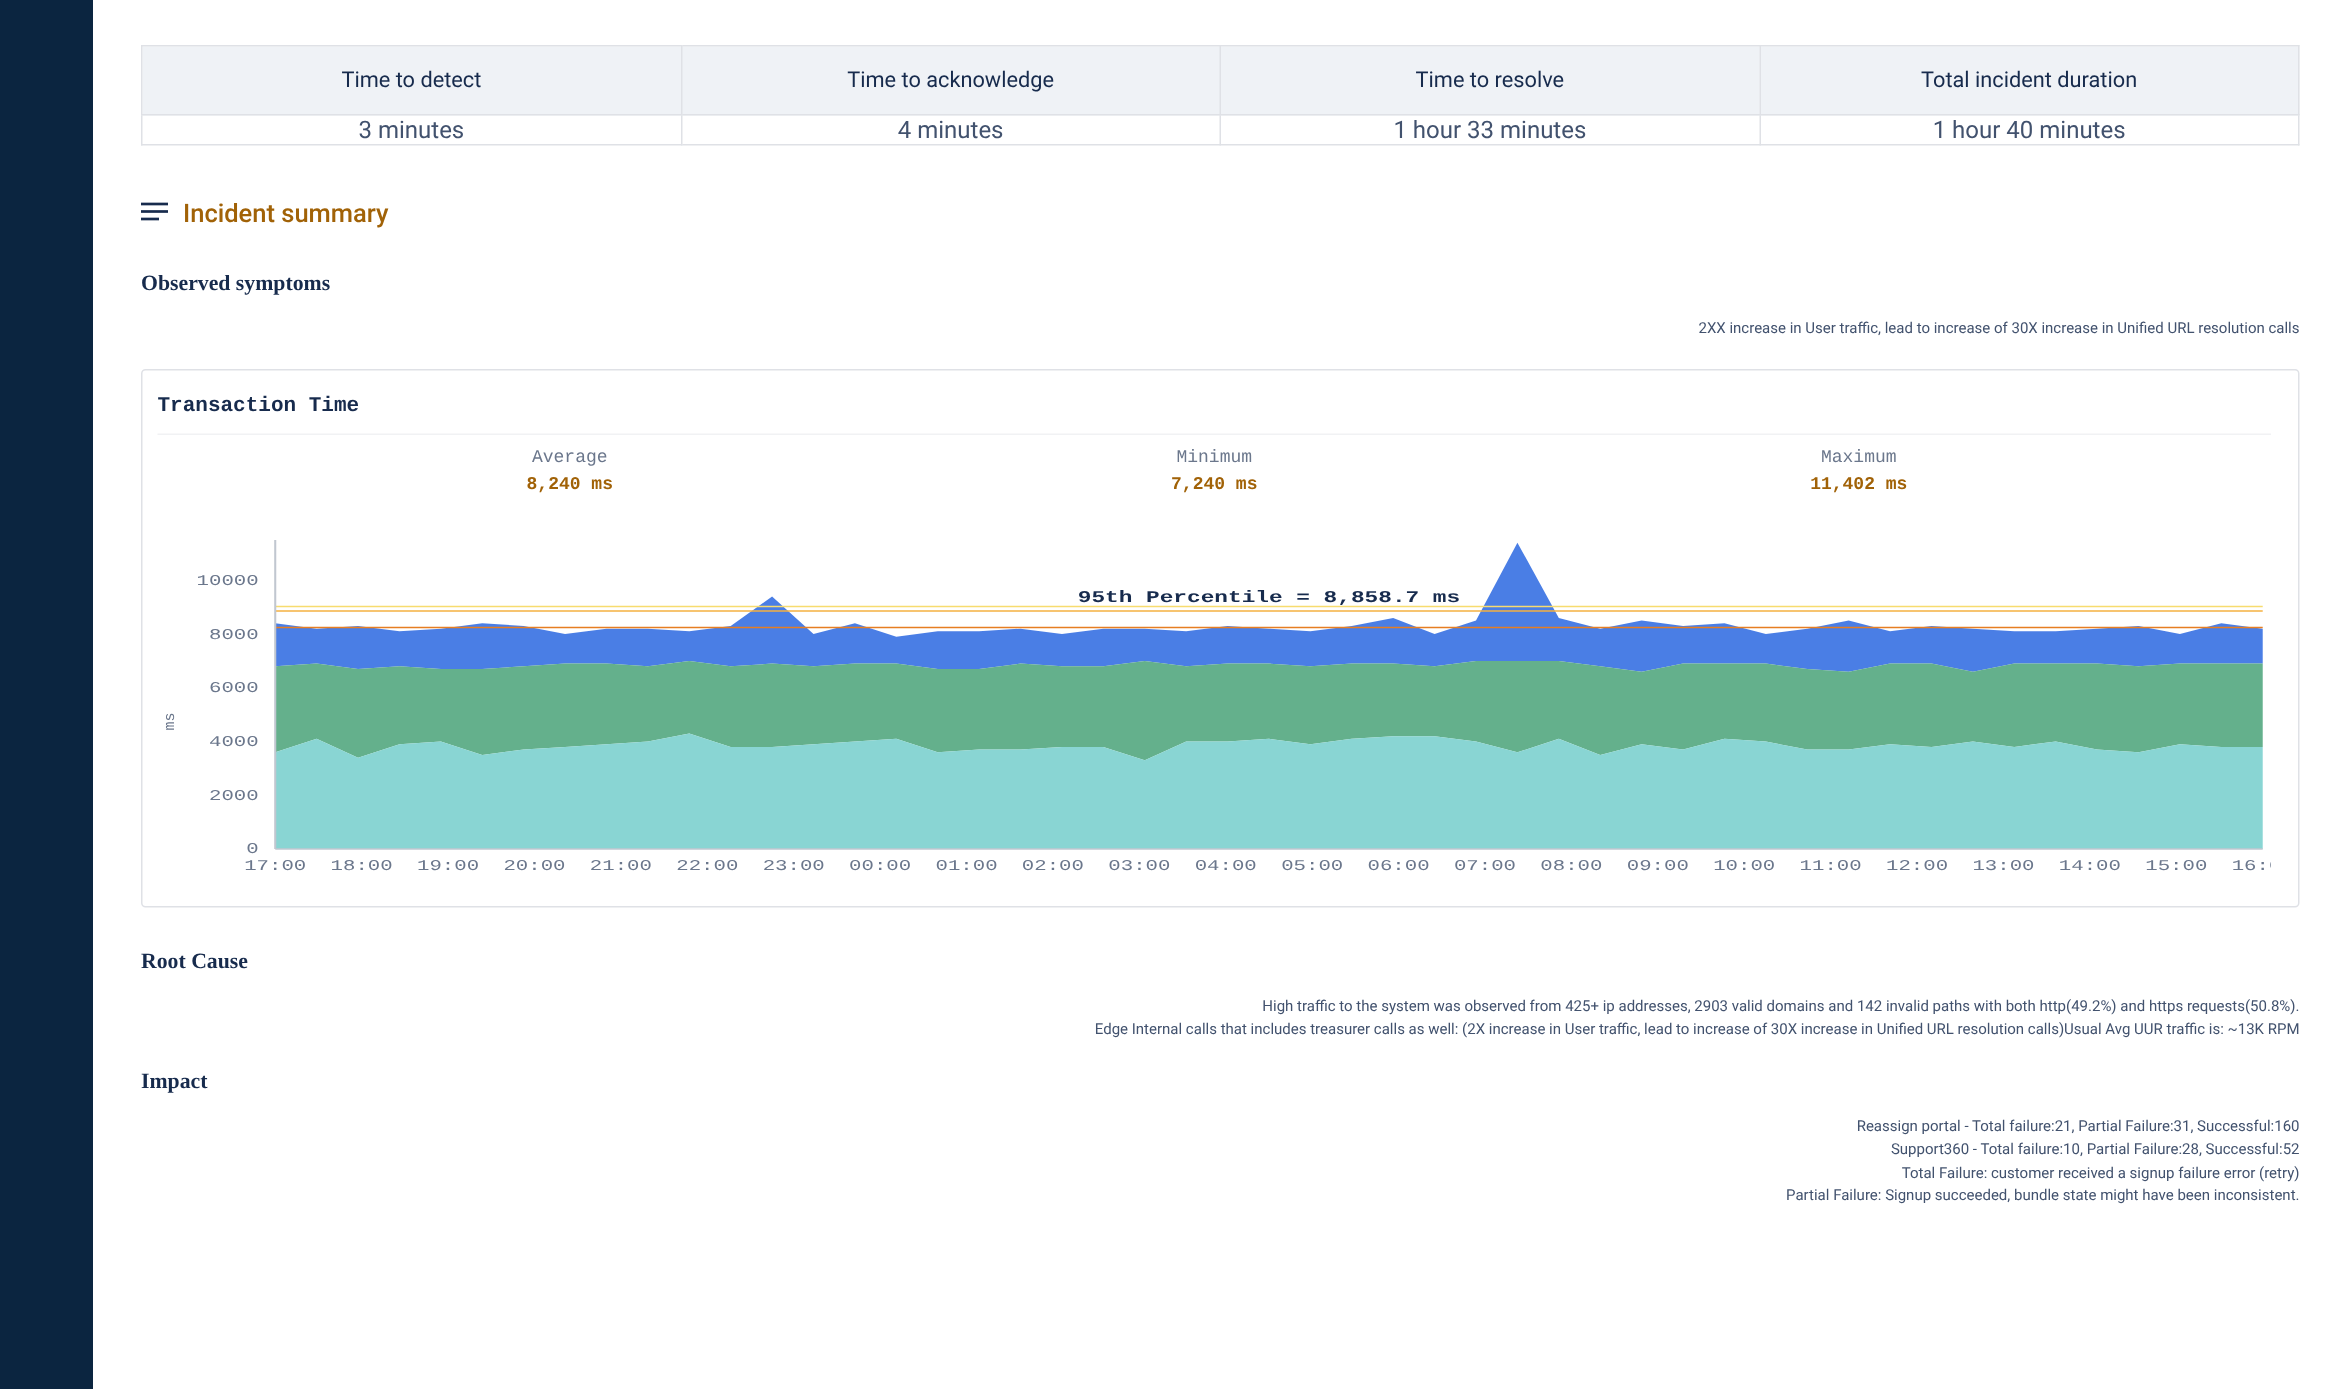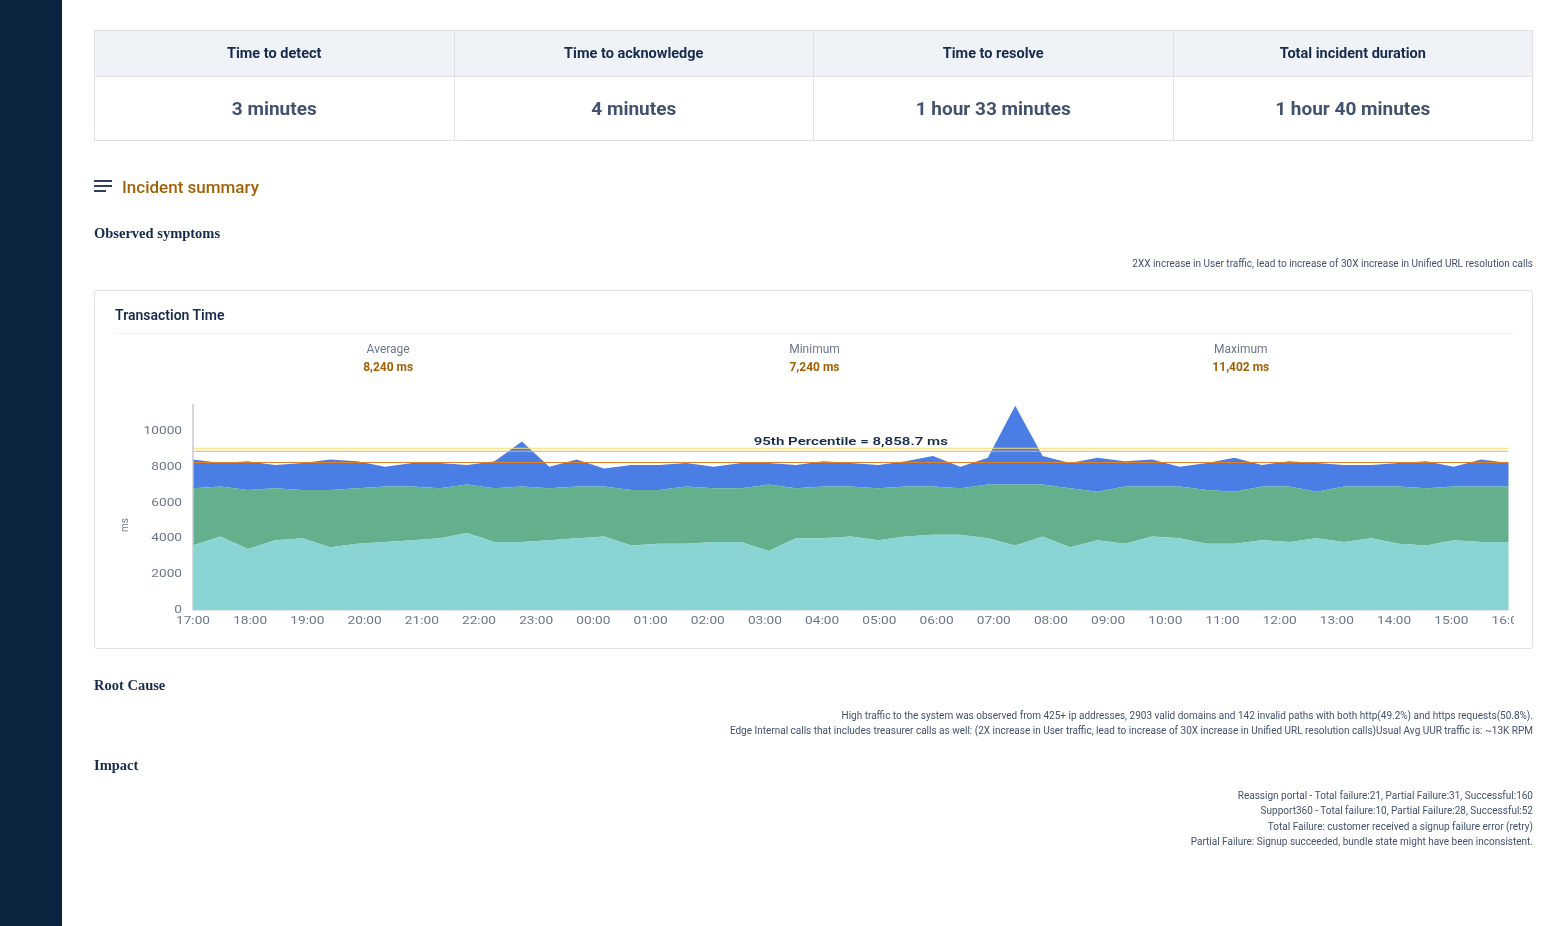--- a/index.html
+++ b/index.html
@@ -21,33 +21,33 @@
   max-width: 1503px;
 }
 .timing-table {
   width: 100%;
   border-collapse: collapse;
   margin-bottom: 36px;
 }
 .timing-table th, .timing-table td {
   border: 1px solid #DFE1E6;
   text-align: center;
-  font-weight: 700;
+  font-weight: 400;
   color: #172B4D;
   width: 25%;
 }
 .timing-table th {
   background: #EFF2F6;
   padding: 14px 10px;
   font-size: 14.5px;
   color: #172B4D;
 }
 .timing-table td {
-  padding: 20px 10px;
-  font-size: 19px;
+  padding: 0 10px;
+  font-size: 16px;
   color: #42526E;
 }
 .section-heading {
   display: flex;
   align-items: center;
   gap: 10px;
   font-size: 17px;
   font-weight: 500;
   color: #a16207;
   margin-bottom: 28px;
@@ -64,22 +64,23 @@
   font-size: 10px;
   color: #42526E;
   line-height: 1.55;
   margin-bottom: 18px;
   text-align: right;
 }
 .body-text .line { display: block; }
 .chart-card {
   border: 1px solid #DFE1E6;
   border-radius: 3px;
-  padding: 12px 18px 18px 20px;
+  padding: 12px 18px 18px 10px;
   margin-bottom: 28px;
+  font-family: Liberation Mono, monospace;
 }
 .chart-title {
   font-size: 14px;
   font-weight: 600;
   color: #172B4D;
   padding: 4px 0 10px 0;
   border-bottom: 1px solid #F1F2F4;
   margin-bottom: 8px;
 }
 .chart-stats {

